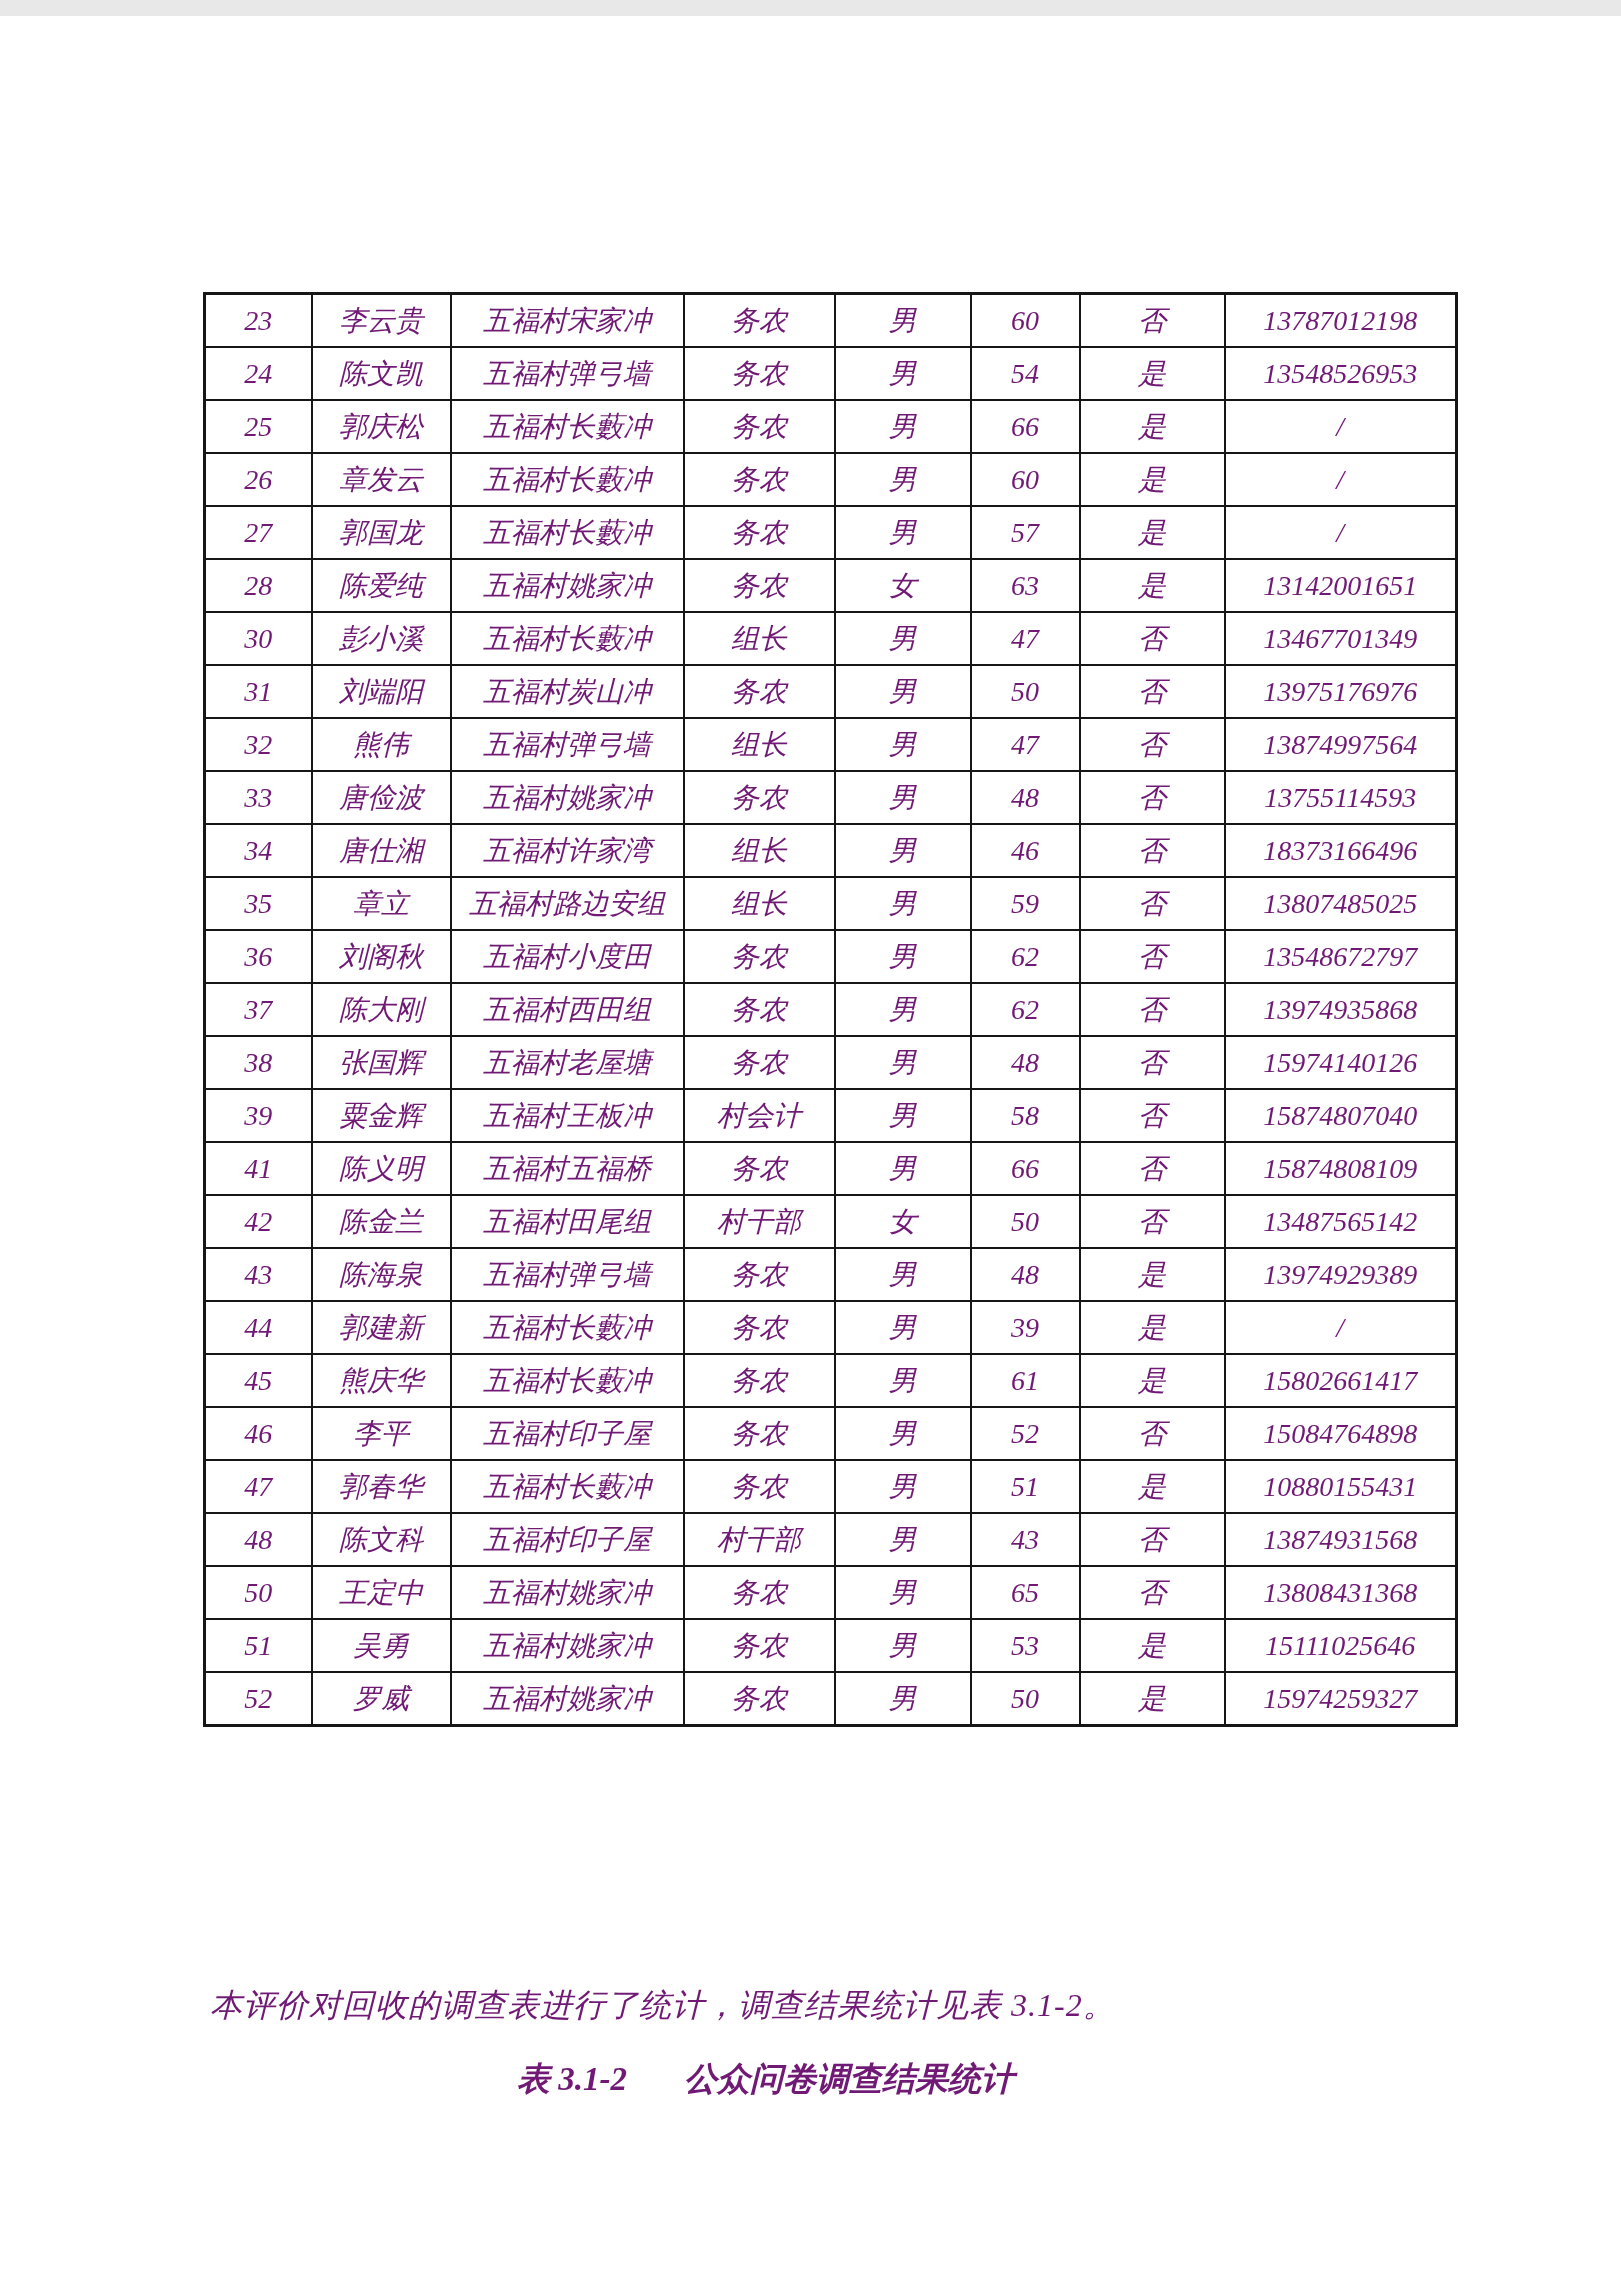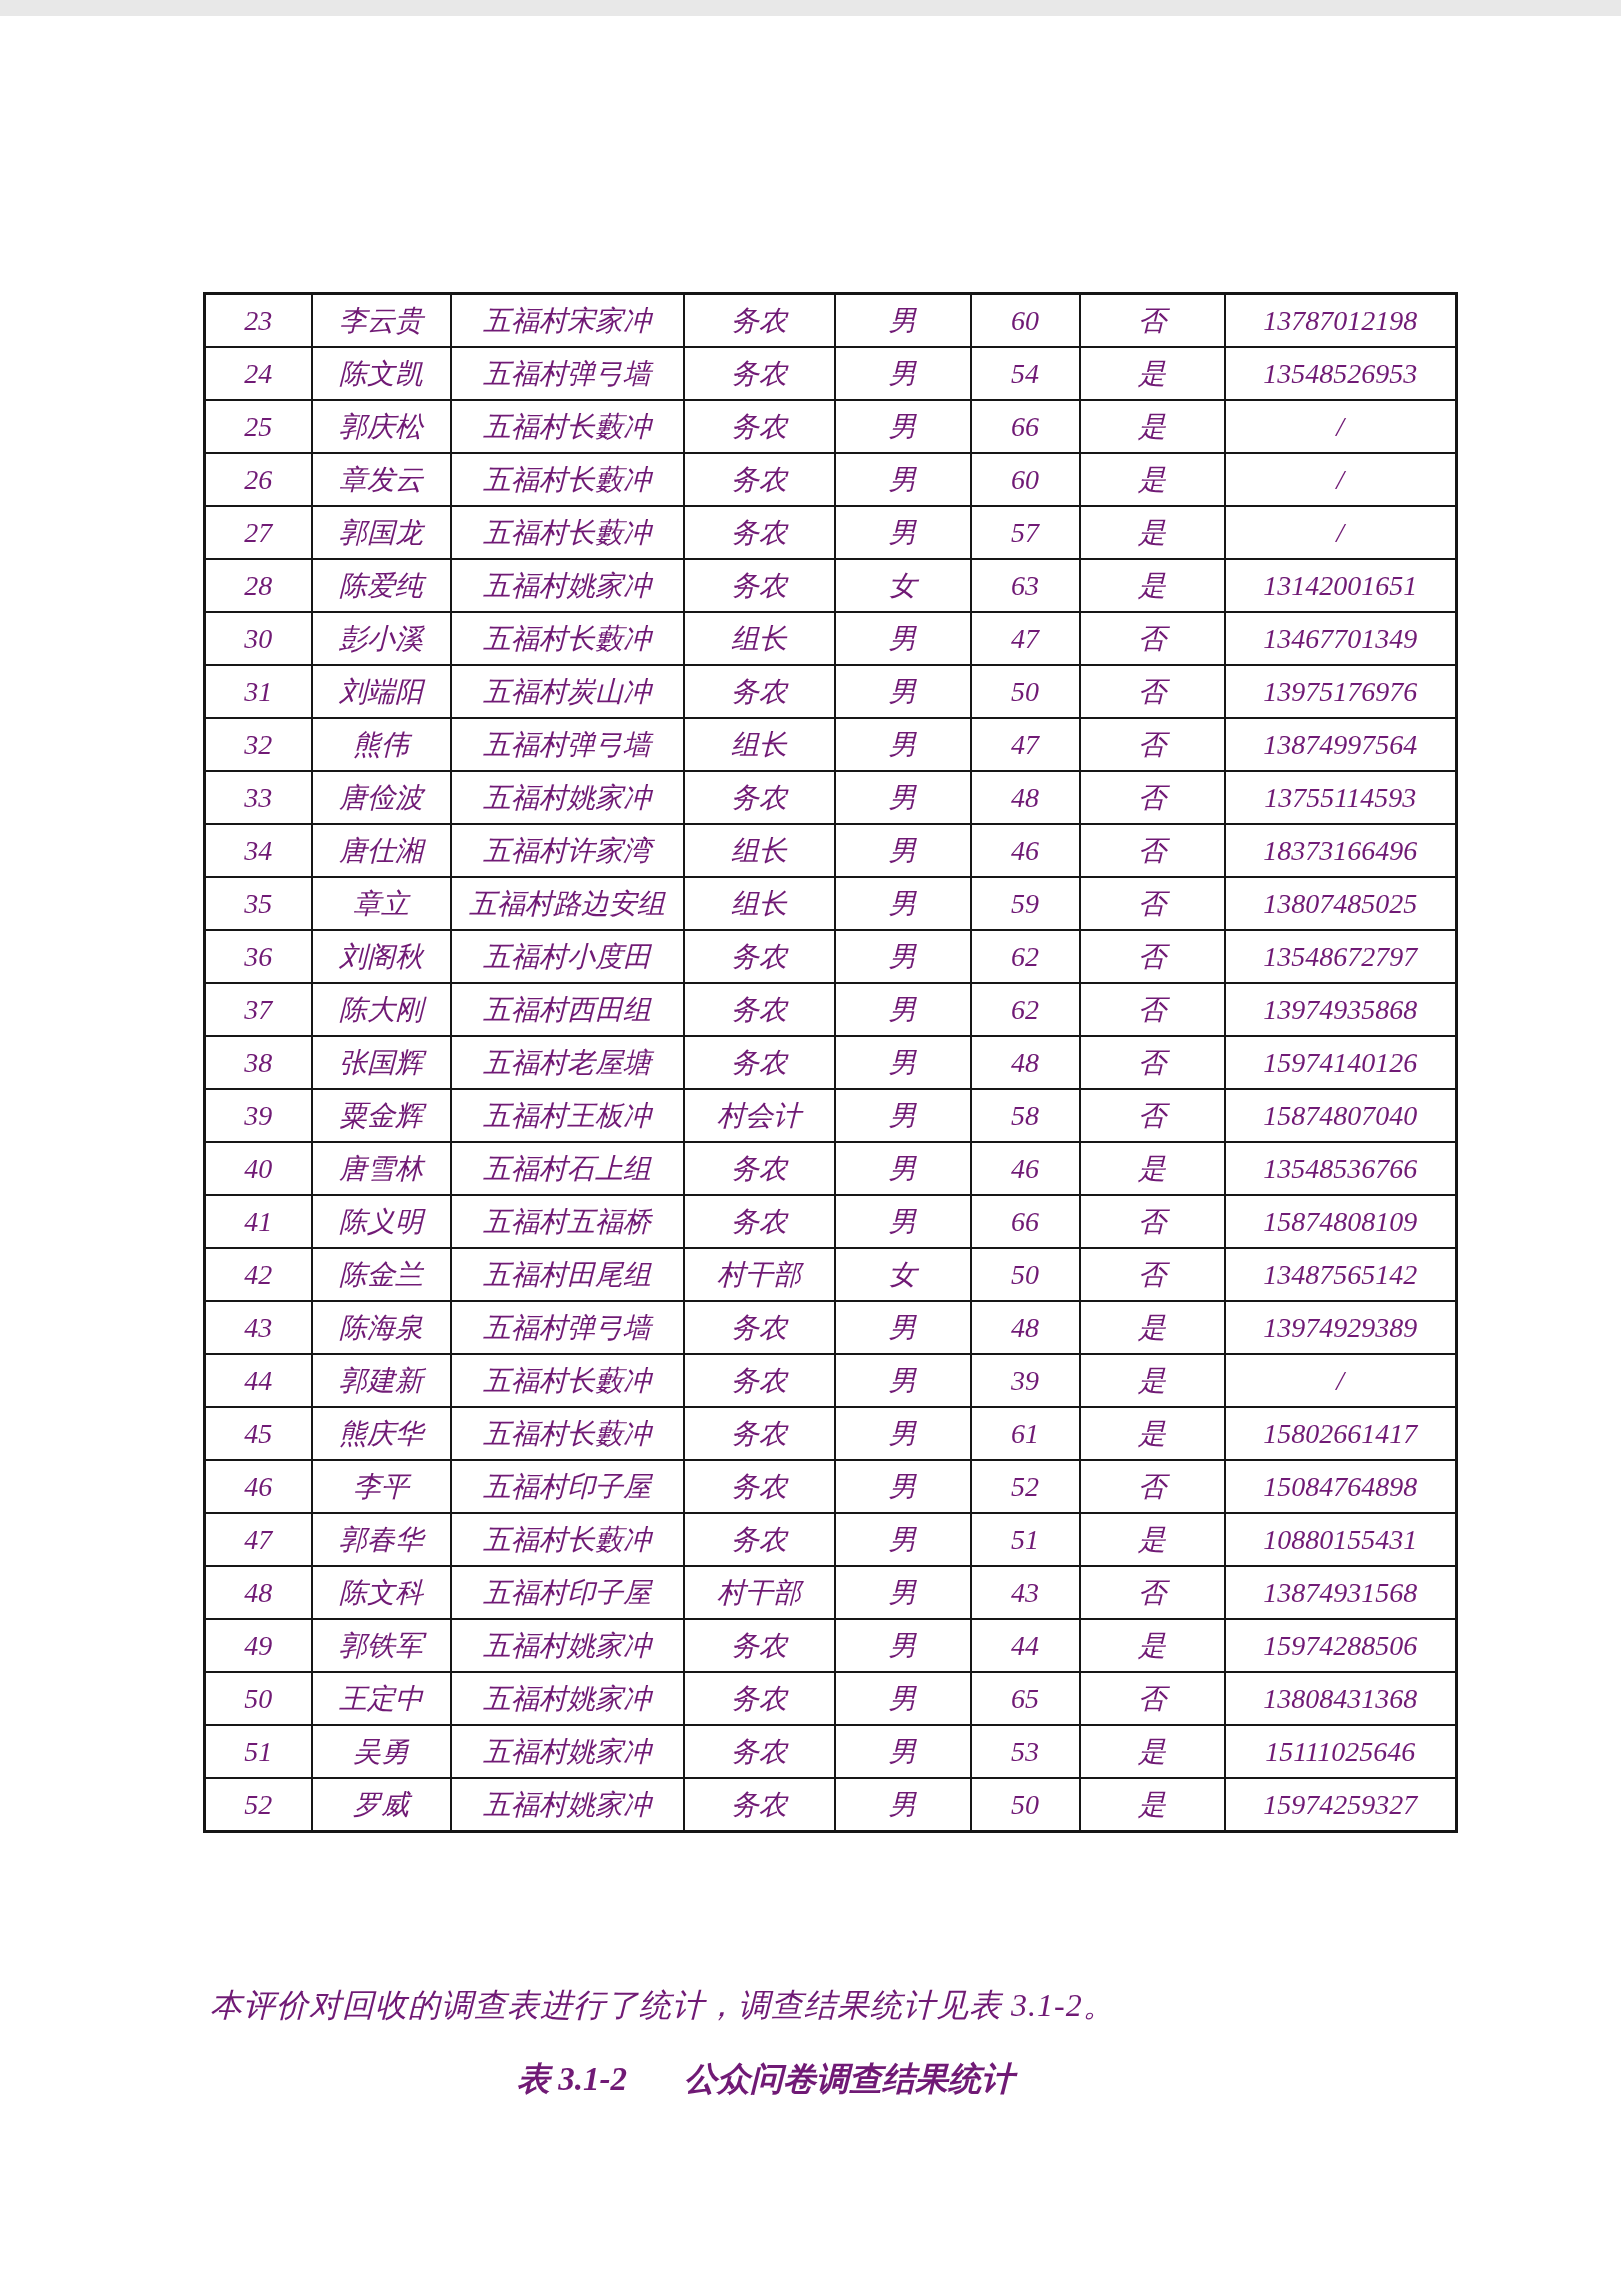--- a/index.html
+++ b/index.html
@@ -222,30 +222,20 @@
           <td>39</td>
           <td>粟金辉</td>
           <td>五福村王板冲</td>
           <td>村会计</td>
           <td>男</td>
           <td>58</td>
           <td>否</td>
           <td>15874807040</td>
         </tr>
         <tr>
-          <td>40</td>
-          <td>唐雪林</td>
-          <td>五福村石上组</td>
-          <td>务农</td>
-          <td>男</td>
-          <td>46</td>
-          <td>是</td>
-          <td>13548536766</td>
-        </tr>
-        <tr>
           <td>41</td>
           <td>陈义明</td>
           <td>五福村五福桥</td>
           <td>务农</td>
           <td>男</td>
           <td>66</td>
           <td>否</td>
           <td>15874808109</td>
         </tr>
         <tr>
@@ -312,30 +302,20 @@
           <td>48</td>
           <td>陈文科</td>
           <td>五福村印子屋</td>
           <td>村干部</td>
           <td>男</td>
           <td>43</td>
           <td>否</td>
           <td>13874931568</td>
         </tr>
         <tr>
-          <td>49</td>
-          <td>郭铁军</td>
-          <td>五福村姚家冲</td>
-          <td>务农</td>
-          <td>男</td>
-          <td>44</td>
-          <td>是</td>
-          <td>15974288506</td>
-        </tr>
-        <tr>
           <td>50</td>
           <td>王定中</td>
           <td>五福村姚家冲</td>
           <td>务农</td>
           <td>男</td>
           <td>65</td>
           <td>否</td>
           <td>13808431368</td>
         </tr>
         <tr>

